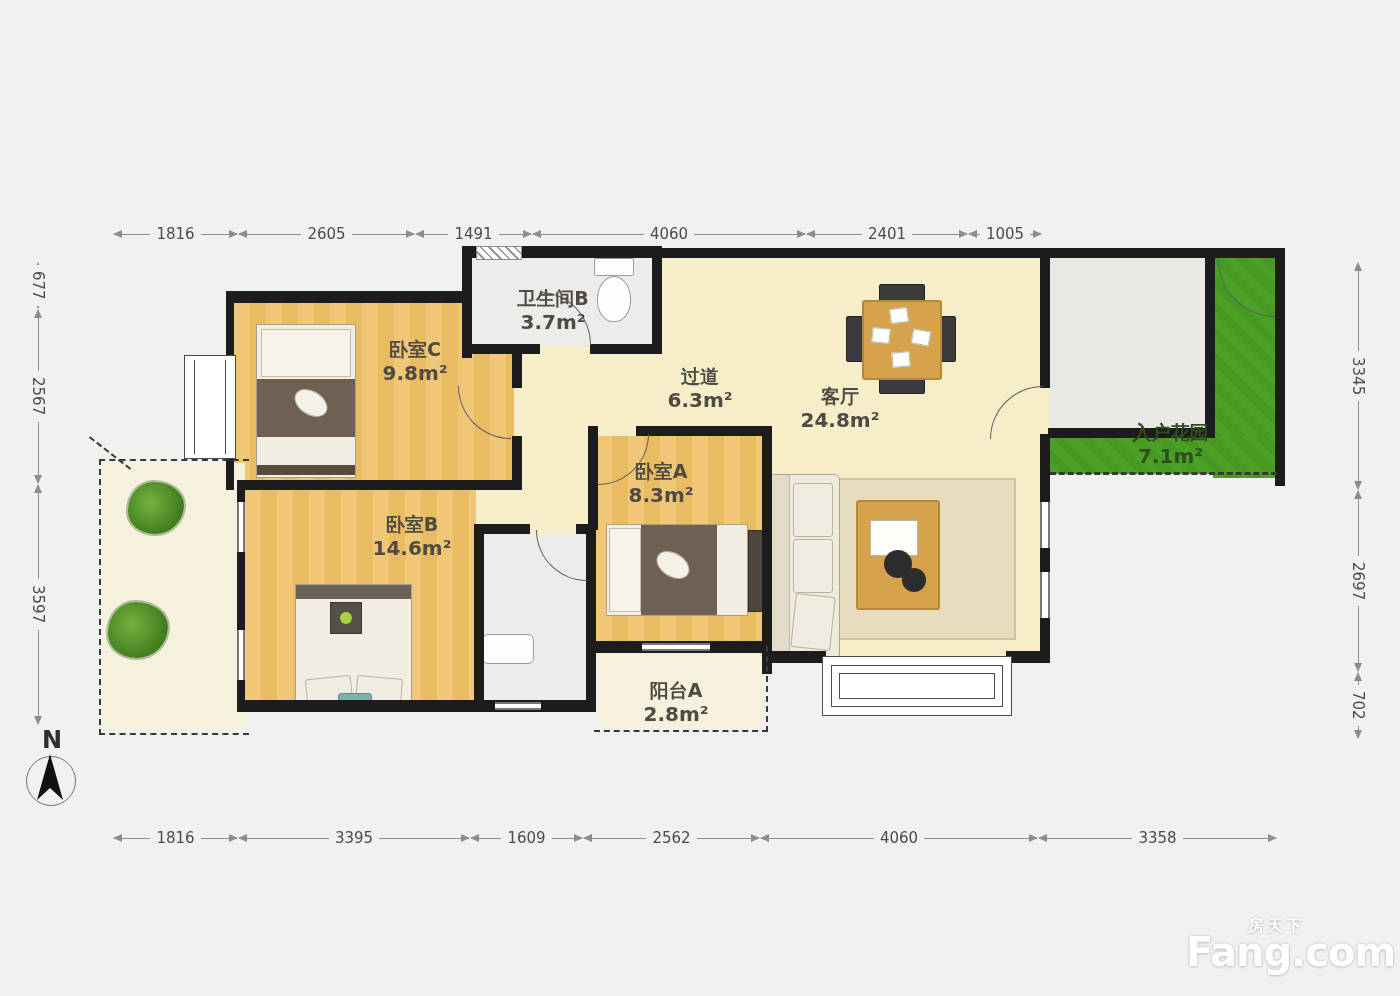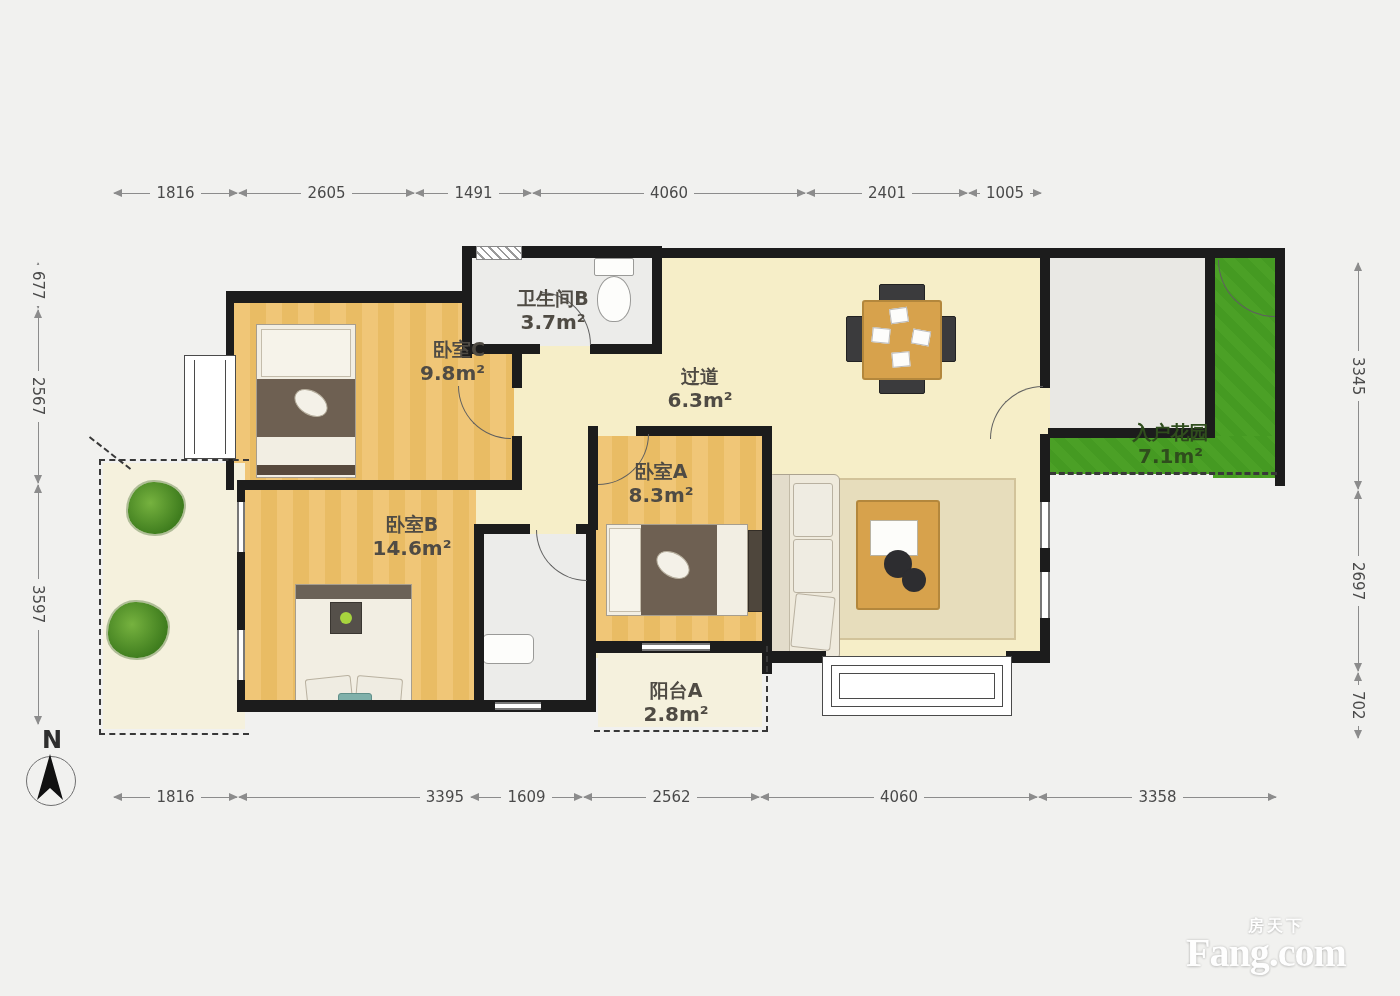--- a/index.html
+++ b/index.html
@@ -40,38 +40,38 @@
   .pill{position:absolute;background:#efece2;border:1px solid #b9b1a0;border-radius:3px;}
   .oval{position:absolute;background:#f4f1e8;border:1px solid #b5ad9c;border-radius:50%;transform:rotate(32deg);}
   .woodfur{background:#d7a24c;border:2px solid #b3873c;border-radius:3px;}
   .chair{position:absolute;background:#3b3b3d;border:1px solid #222;border-radius:2px;}
   .plate{position:absolute;width:16px;height:13px;background:#fdfdfb;border:1px solid #bbb;}
   .darkdot{position:absolute;background:#2d2d30;border-radius:50%;}
   .plant{position:absolute;background:radial-gradient(circle at 40% 40%,#76b23f,#3f7d1e 70%);border-radius:46% 54% 52% 48%/55% 45% 57% 43%;box-shadow:0 0 0 2px rgba(47,93,19,.35);}
   
   .dimrow{position:absolute;display:flex;}
   .dimcol{position:absolute;display:flex;flex-direction:column;}
-  .seg{position:relative;display:flex;align-items:center;justify-content:center;height:24px;}
+  .seg{position:relative;display:flex;align-items:center;justify-content:center;height:24px;margin-top:41px;}
   .seg .sline{position:absolute;left:1px;right:1px;top:50%;height:1px;background:#8c8c8c;}
   .seg:before{content:"";position:absolute;left:0;top:50%;margin-top:-4px;border-right:9px solid #8c8c8c;border-top:4px solid transparent;border-bottom:4px solid transparent;}
   .seg:after{content:"";position:absolute;right:0;top:50%;margin-top:-4px;border-left:9px solid #8c8c8c;border-top:4px solid transparent;border-bottom:4px solid transparent;}
   .seg .slabel{position:relative;z-index:1;background:#f1f1ef;padding:0 6px;font-size:15px;color:#4a4a4a;}
   .vseg{position:relative;display:flex;align-items:center;justify-content:center;width:24px;}
   .vseg .sline{position:absolute;top:1px;bottom:1px;left:50%;width:1px;background:#8c8c8c;}
   .vseg:before{content:"";position:absolute;top:0;left:50%;margin-left:-4px;border-bottom:9px solid #8c8c8c;border-left:4px solid transparent;border-right:4px solid transparent;}
   .vseg:after{content:"";position:absolute;bottom:0;left:50%;margin-left:-4px;border-top:9px solid #8c8c8c;border-left:4px solid transparent;border-right:4px solid transparent;}
   .vseg .slabel{position:relative;z-index:1;background:#f1f1ef;padding:6px 0;font-size:15px;color:#4a4a4a;writing-mode:vertical-rl;}
   
   .compass-n{position:absolute;font-size:24px;font-weight:700;color:#2e2e2e;}
   .compass-circle{position:absolute;width:48px;height:48px;border:1.6px solid #6f6f6f;border-radius:50%;background:transparent;}
   .compass-arrow{position:absolute;width:26px;height:46px;background:#111;clip-path:polygon(50% 0,100% 100%,50% 74%,0 100%);}
   
   .wm{position:absolute;color:#fff;opacity:.95;z-index:40;}
   .wm .cn{position:absolute;left:62px;top:0;font-size:16px;font-weight:700;letter-spacing:3px;text-shadow:0 0 3px rgba(0,0,0,.22),0 1px 2px rgba(0,0,0,.12);}
-  .wm .en{position:absolute;left:0;top:13px;font-size:40px;font-weight:800;letter-spacing:-1px;text-shadow:0 0 3px rgba(0,0,0,.22),0 1px 3px rgba(0,0,0,.14);font-family:Liberation Serif, serif;}
+  .wm .en{position:absolute;left:0;top:13px;font-size:40px;font-weight:800;letter-spacing:-1px;text-shadow:0 0 3px rgba(0,0,0,.22),0 1px 3px rgba(0,0,0,.14);}
 </style>
 </head>
 <body>
 
 <div class="stage">
 
   <div class="fl fl-pale" style="left:472px;top:256px;width:578px;height:402px;"></div>
   <div class="fl fl-wood" style="left:234px;top:301px;width:280px;height:182px;"></div>
   <div class="fl fl-gray" style="left:472px;top:256px;width:182px;height:90px;"></div>
   <div class="fl fl-gray2" style="left:1050px;top:258px;width:157px;height:172px;"></div>
@@ -195,32 +195,36 @@
   <div class="dash" style="left:594px;top:646px;width:172px;height:84px;border-right-width:2.5px;border-bottom-width:2.5px;"></div>
   <div class="dash" style="left:1050px;top:472px;width:227px;height:0;border-top-width:3px;"></div>
 
   <div class="door" style="left:458px;top:386px;width:52px;height:52px;border-left-width:1.6px;border-bottom-width:1.6px;border-bottom-left-radius:100%;"></div>
   <div class="door" style="left:540px;top:292px;width:50px;height:52px;border-top-width:1.6px;border-right-width:1.6px;border-top-right-radius:100%;"></div>
   <div class="door" style="left:990px;top:386px;width:52px;height:52px;border-top-width:1.6px;border-left-width:1.6px;border-top-left-radius:100%;"></div>
   <div class="door" style="left:1218px;top:260px;width:56px;height:56px;border-left-width:1.6px;border-bottom-width:1.6px;border-bottom-left-radius:100%;"></div>
   <div class="door" style="left:598px;top:434px;width:50px;height:50px;border-right-width:1.6px;border-bottom-width:1.6px;border-bottom-right-radius:100%;"></div>
   <div class="door" style="left:536px;top:530px;width:50px;height:50px;border-left-width:1.6px;border-bottom-width:1.6px;border-bottom-left-radius:100%;"></div>
 
-  <div class="lbl" style="left:345px;top:337px;width:140px;text-align:right;">
+  <div class="lbl" style="left:345px;top:337px;width:140px;">
     <div>卧室C</div>
     <div class="ar">9.8m²</div>
   </div>
   <div class="lbl" style="left:483px;top:286px;width:140px;">
     <div>卫生间B</div>
     <div class="ar">3.7m²</div>
   </div>
   <div class="lbl" style="left:630px;top:364px;width:140px;">
     <div>过道</div>
     <div class="ar">6.3m²</div>
   </div>
+  <div class="lbl" style="left:768px;top:384px;width:144px;">
+    <div>客厅</div>
+    <div class="ar">24.8m²</div>
+  </div>
   <div class="lbl" style="left:1093px;top:420px;width:155px;color:#2f4d1d;">
     <div>入户花园</div>
     <div class="ar">7.1m²</div>
   </div>
   <div class="lbl" style="left:342px;top:512px;width:140px;">
     <div>卧室B</div>
     <div class="ar">14.6m²</div>
   </div>
   <div class="lbl" style="left:591px;top:459px;width:140px;">
     <div>卧室A</div>
@@ -256,21 +260,21 @@
         <span class="sline"></span>
         <span class="slabel">1005</span>
       </div>
   </div>
 
   <div class="dimrow" style="left:113px;top:785px;width:1164px;height:24px;">
     <div class="seg" style="width:125px;">
         <span class="sline"></span>
         <span class="slabel">1816</span>
       </div>
-    <div class="seg" style="width:232px;justify-content:flex-end;">
+    <div class="seg" style="width:232px;">
         <span class="sline"></span>
         <span class="slabel">3395</span>
       </div>
     <div class="seg" style="width:113px;">
         <span class="sline"></span>
         <span class="slabel">1609</span>
       </div>
     <div class="seg" style="width:177px;">
         <span class="sline"></span>
         <span class="slabel">2562</span>

